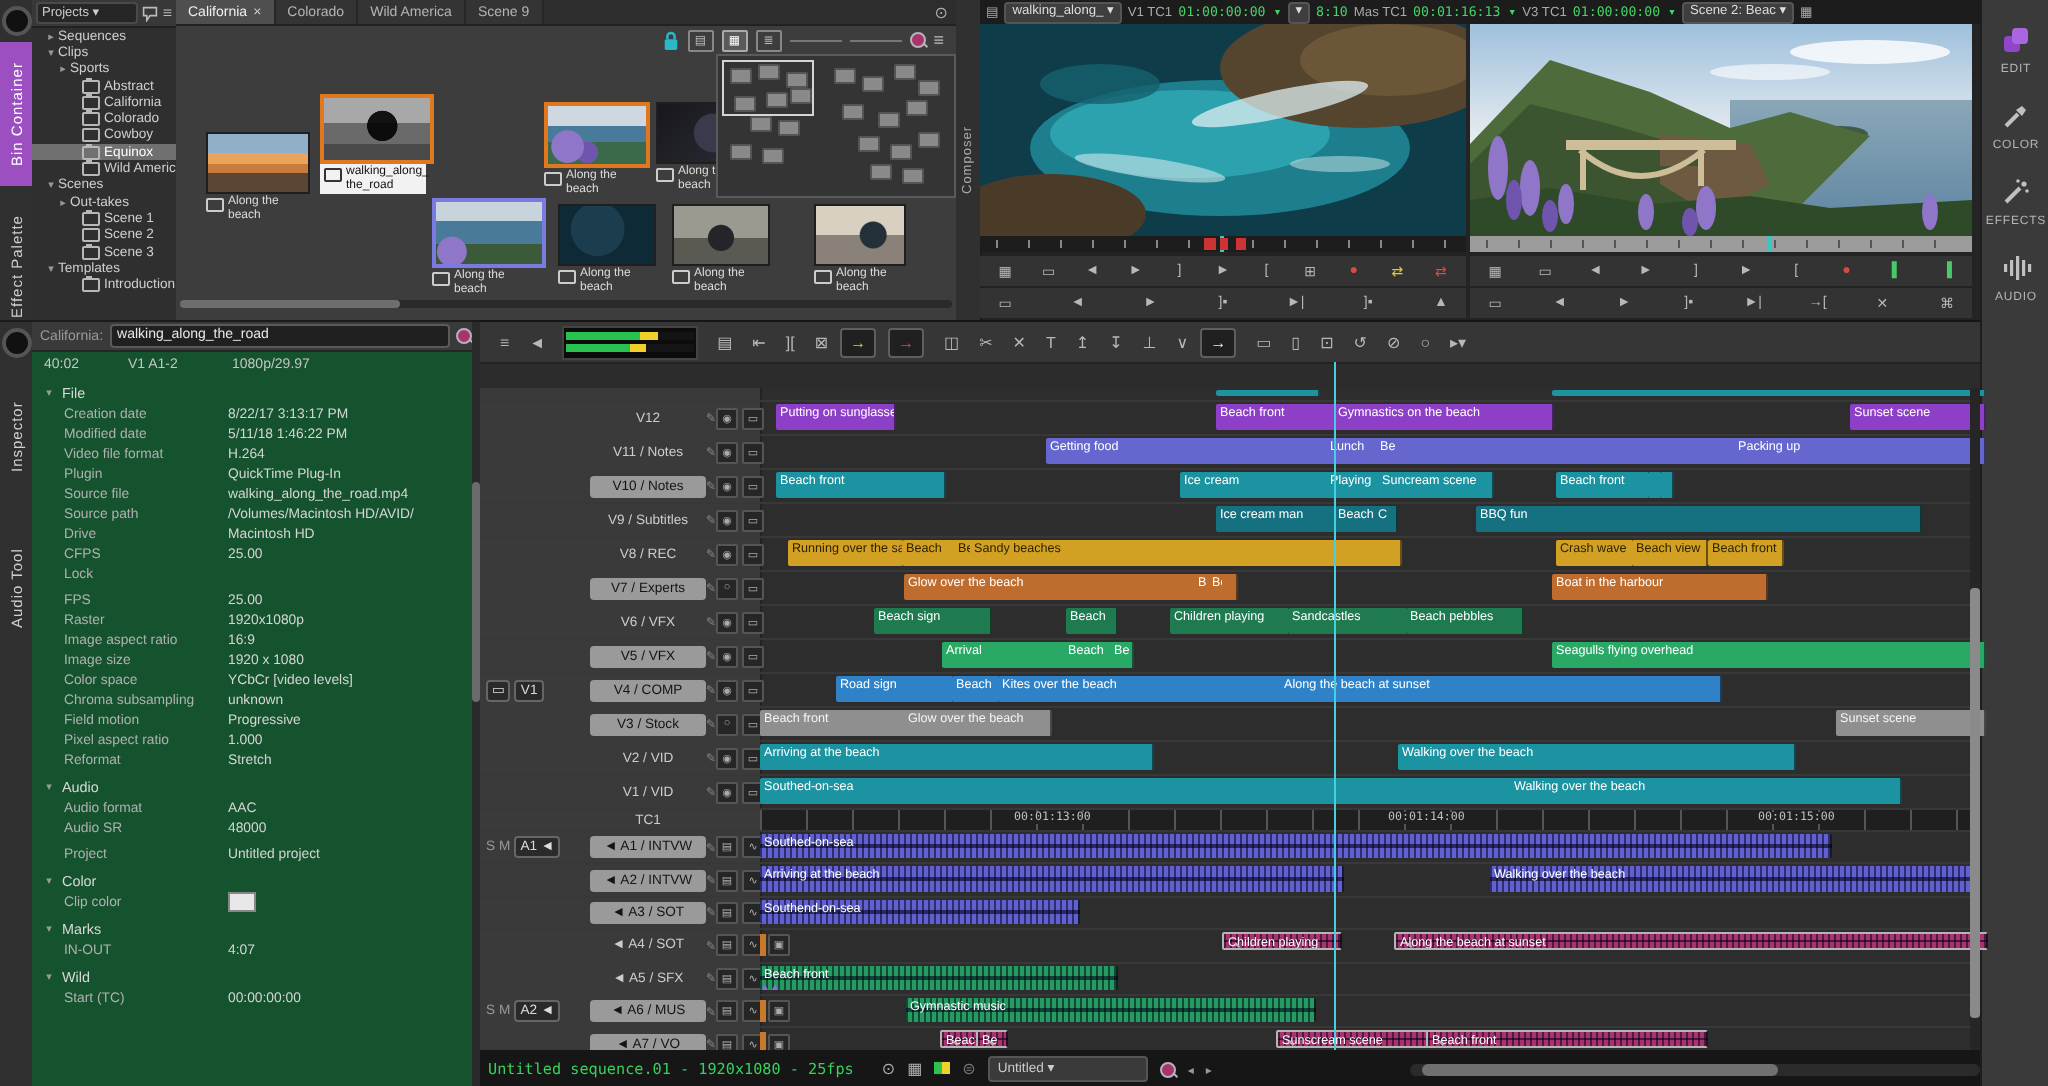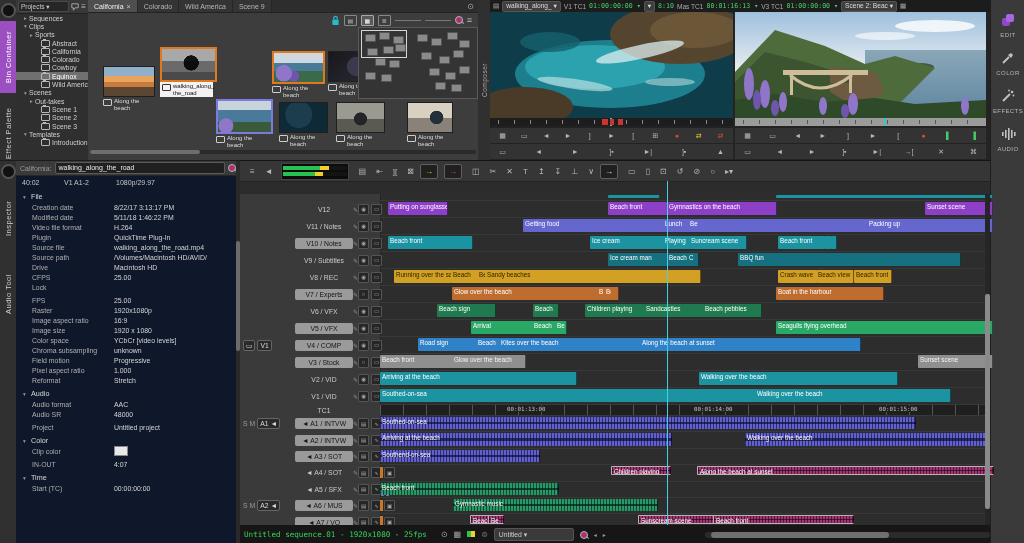--- a/index.html
+++ b/index.html
@@ -61,21 +61,21 @@
   .posbar.light .tick{background:#555;}
   .phline{position:absolute;top:0;width:2px;height:8px;background:#35c8c8;}
   .redmk{position:absolute;top:1px;height:6px;background:#c33;}
   .transport{position:absolute;display:flex;align-items:center;justify-content:space-between;padding:0 8px;height:15px;background:#333;border-top:1px solid #222;}
   .tbtn{font-size:7px;color:#b8b8b8;min-width:9px;text-align:center;}
   
   #sidebar{left:990px;top:0;width:34px;height:543px;background:#3a3a3a;border-left:1px solid #1e1e1e;}
   .sbitem{display:flex;flex-direction:column;align-items:center;gap:2px;margin-top:12px;}
   .sblab{font-size:6px;letter-spacing:.4px;color:#b5b5b5;}
   
-  #inspector{left:16px;top:160px;width:224px;height:383px;background:#0f172a;border-right:1px solid #1b1b1b;border-top:1px solid #1b1b1b;overflow:hidden;}
+  #inspector{left:16px;top:160px;width:224px;height:383px;background:#14532d;border-right:1px solid #1b1b1b;border-top:1px solid #1b1b1b;overflow:hidden;}
   #insp-head{display:flex;align-items:center;height:14px;background:#3a3a3a;border-bottom:1px solid #262626;padding:0 4px;gap:3px;}
   #insp-input{flex:1;background:#202020;border:1px solid #5a5a5a;border-radius:2px;color:#e8e8e8;font-size:7px;height:10px;line-height:10px;padding:0 3px;}
   #insp-meta{display:flex;height:12px;align-items:center;font-size:7px;color:#c5c5c5;padding:0 6px;gap:0;}
   .sect{margin-top:3px;}
   .sect-title{display:flex;align-items:center;height:11px;font-size:7.2px;color:#d8d8d8;padding-left:5px;gap:3px;}
   .irow{display:flex;height:10px;align-items:center;font-size:6.9px;padding-left:16px;}
   .irow .il{width:82px;color:#b0b0b0;flex:none;}
   .irow .ivv{color:#d5d5d5;white-space:nowrap;}
   .tcbox{background:#1d1d1d;border:1px solid #555;color:#ddd;padding:0 3px;height:8.5px;line-height:8.5px;width:110px;font-family:"DejaVu Sans Mono",monospace;font-size:6.6px;}
   .swatch{width:12px;height:8px;border:1px solid #888;background:#e8e8e8;}
@@ -672,29 +672,33 @@
           <div class="sect-title">
             <span class="tw">▾</span>
             <span>Color</span>
           </div>
           <div class="irow">
             <span class="il">Clip color</span>
             <span class="swatch"></span>
           </div>
         </div>
         <div class="sect">
+          <div class="sect-title">
+            <span class="tw">▾</span>
+            <span>Marks</span>
+          </div>
           <div class="irow">
             <span class="il">IN-OUT</span>
             <span class="ivv">4:07</span>
           </div>
         </div>
         <div class="sect">
           <div class="sect-title">
             <span class="tw">▾</span>
-            <span>Time</span>
+            <span>Wild</span>
           </div>
           <div class="irow">
             <span class="il">Start (TC)</span>
             <span class="ivv">00:00:00:00</span>
           </div>
         </div>
       </div>
     <div id="insp-vscroll">
         <div id="insp-vthumb"></div>
       </div>

